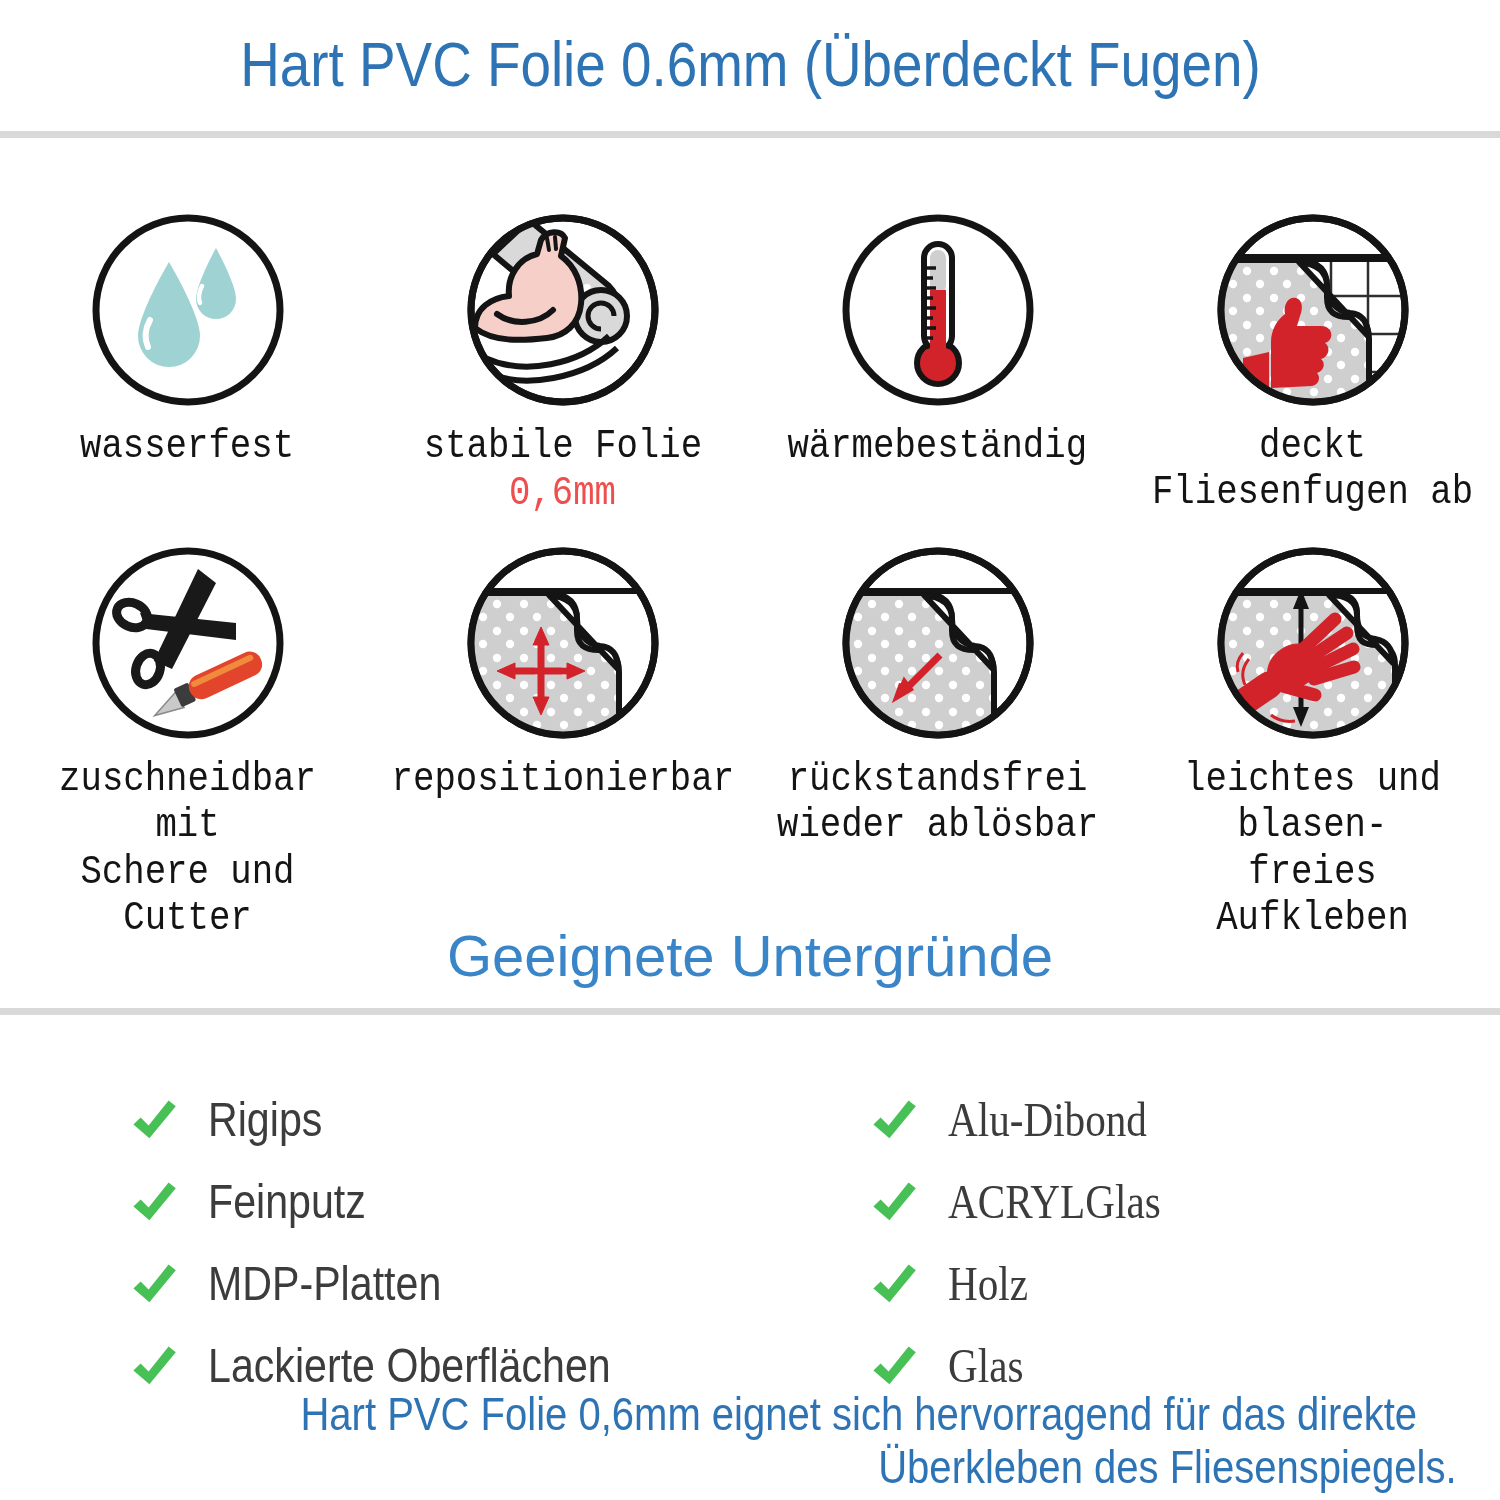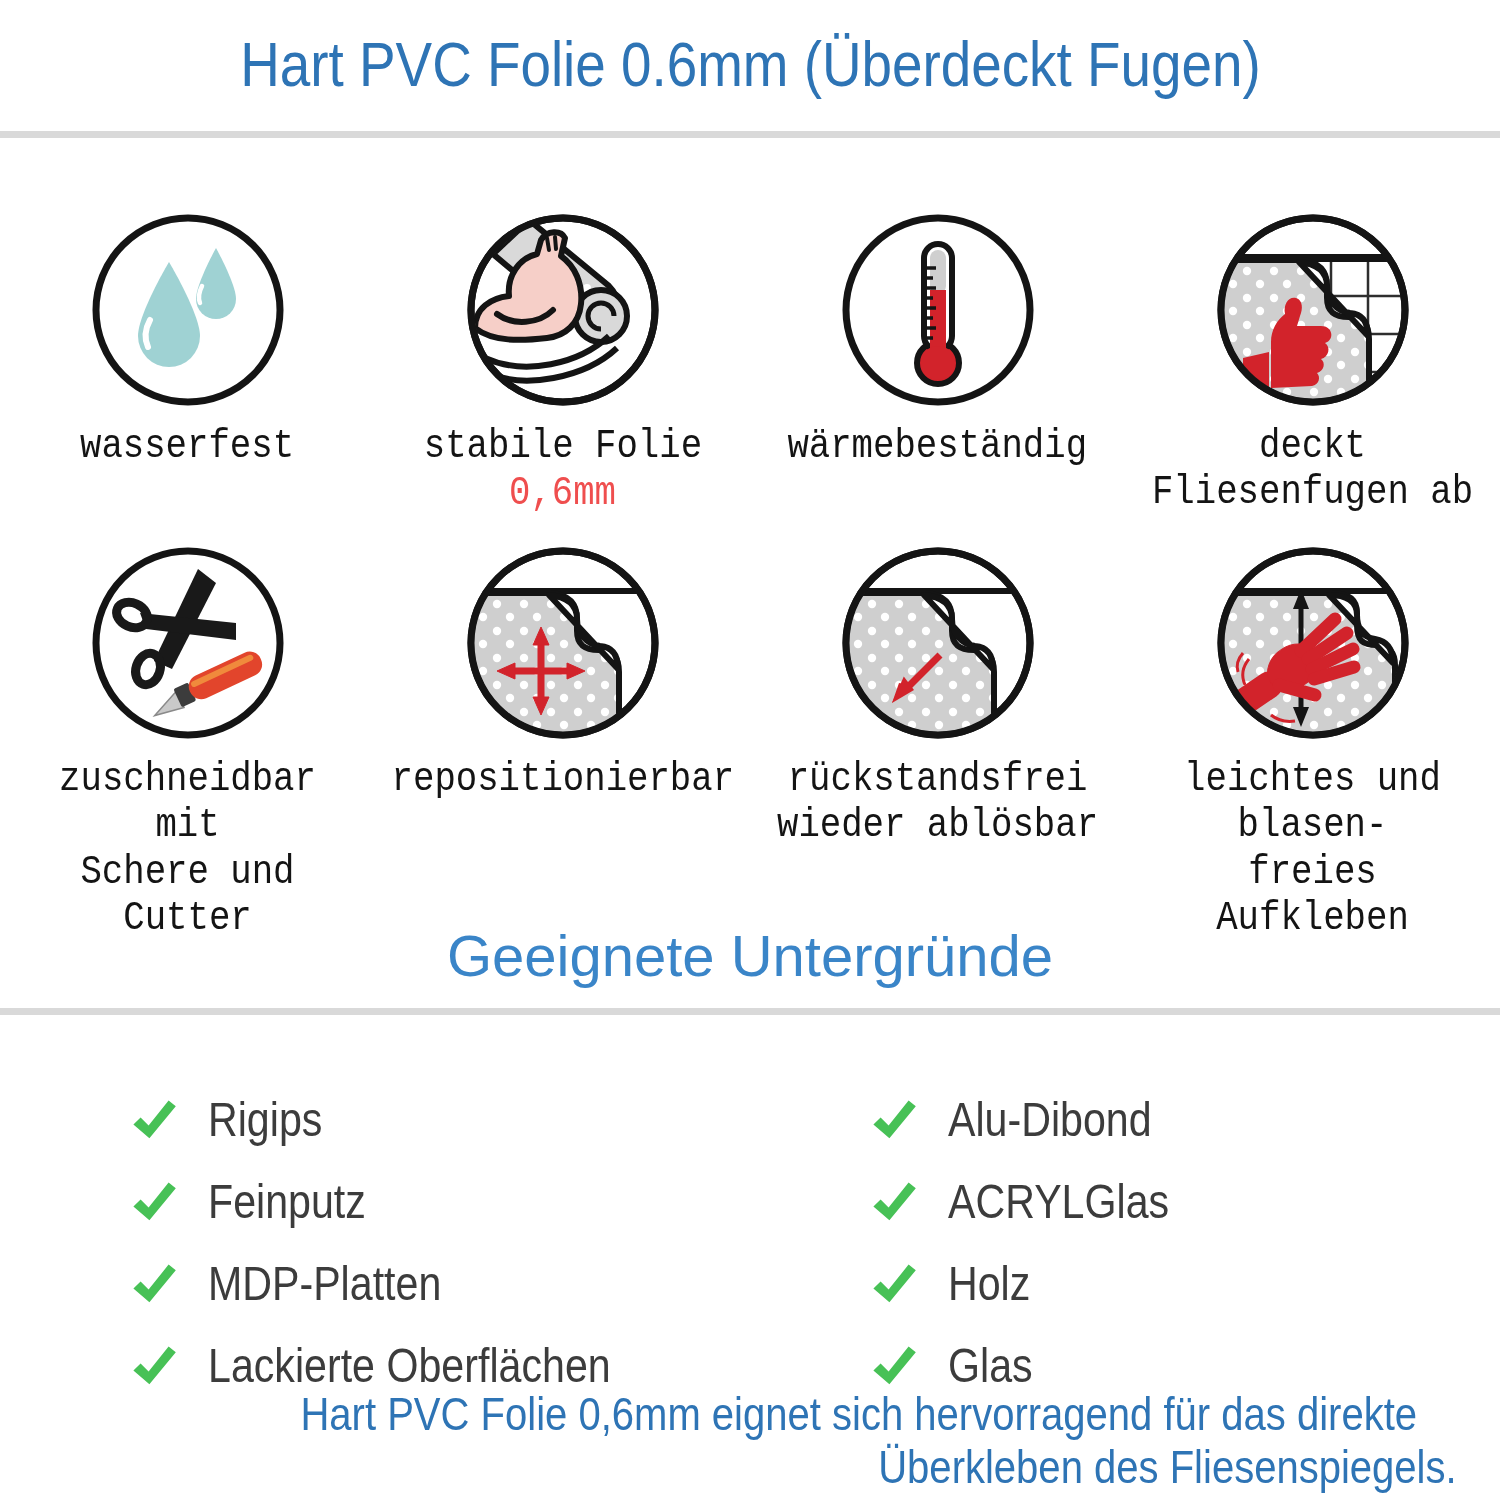--- a/index.html
+++ b/index.html
@@ -25,21 +25,21 @@
   .icon-host{width:200px;height:200px;}
   .icon-host svg{width:200px;height:200px;display:block;}
   .feature-label{margin-top:13px;text-align:center;font-size:41px;line-height:1.13;color:#141414;}
   .feature-sublabel{margin-top:2px;text-align:center;font-size:41px;line-height:1.1;color:var(--c_red_light,#ef4e4e);}
 
   #substrates-heading{position:absolute;top:922px;left:0;width:1500px;text-align:center;
     font-size:58px;color:var(--c_blue_heading,#3a85c8);}
 
   .substrate-col{position:absolute;top:1068px;}
   #substrates-left{left:128px;}
-  #substrates-right{left:868px;}
+  #substrates-right{left:868px;font-family:Liberation Serif, serif;}
   .substrate-item{display:flex;align-items:center;height:62px;margin-top:20px;}
   .check{width:54px;height:48px;flex:0 0 54px;margin-right:26px;}
   .check svg{width:54px;height:48px;display:block;}
   .item-label{font-size:49px;color:var(--c_list_text,#3c3c3c);display:inline-block;
     transform:scaleX(.84);transform-origin:left center;white-space:nowrap;}
 
   #footer-wrap{position:absolute;top:1388px;left:0;width:1500px;text-align:right;
     color:var(--c_blue_title,#2e74b5);}
   #footer-wrap .fl{font-size:46px;line-height:1.16;}
 </style>

